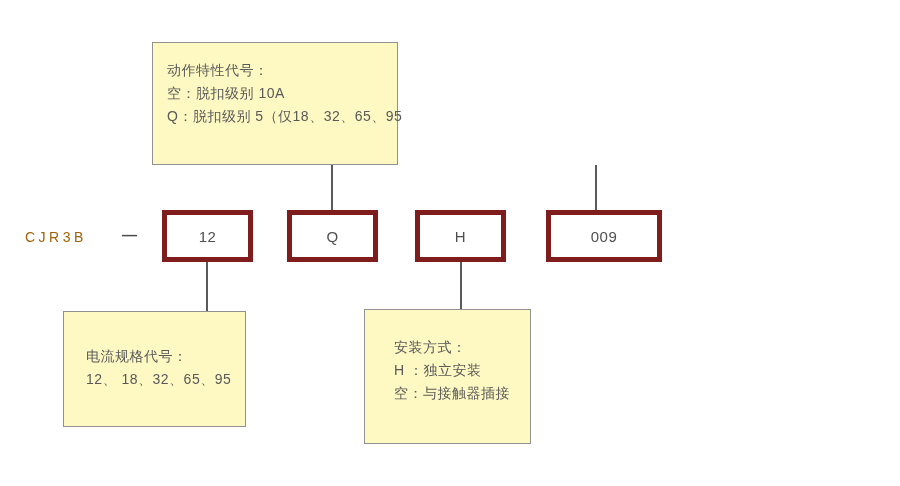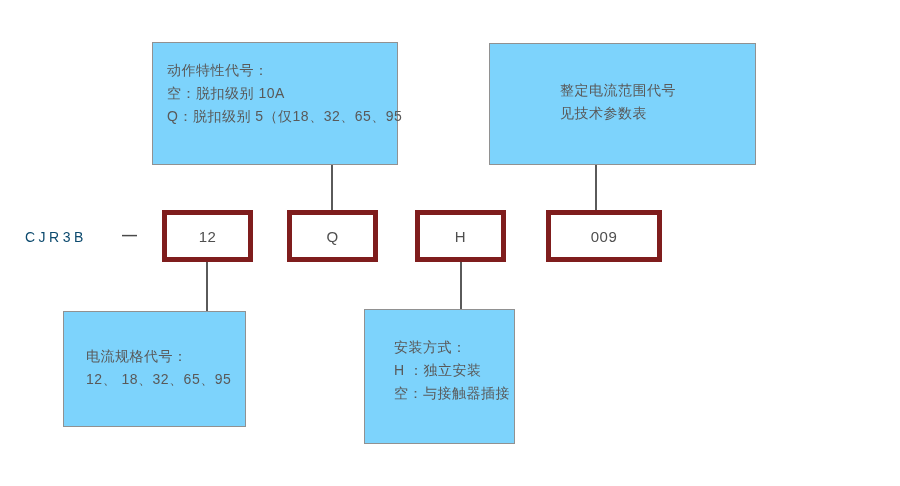--- a/index.html
+++ b/index.html
@@ -8,31 +8,31 @@
     position: relative;
     width: 900px;
     height: 486px;
     background: #ffffff;
     font-family: "Liberation Sans", "DejaVu Sans", sans-serif;
     overflow: hidden;
   }
   .callout {
     position: absolute;
     border: 1px solid #919191;
-    background: #7dd3fc;
+    background: #fef9c3;
     font-size: 14px;
     color: #595959;
     line-height: 23px;
     letter-spacing: 0.5px;
   }
   .co-line { white-space: nowrap; }
   #co-action  { left: 152px; top: 42px;  width: 246px; height: 123px; padding: 16px 0 0 14px; }
   #co-range   { left: 489px; top: 43px;  width: 267px; height: 122px; padding: 35px 0 0 70px; }
   #co-spec    { left: 63px;  top: 311px; width: 183px; height: 116px; padding: 33px 0 8px 22px; }
-  #co-mount   { left: 364px; top: 309px; width: 151px; height: 135px; padding: 26px 0 0 29px; }
+  #co-mount   { left: 364px; top: 309px; width: 167px; height: 135px; padding: 26px 0 0 29px; }
   .code-box {
     position: absolute;
     top: 210px;
     height: 52px;
     border: 5px solid #7f1d1d;
     background: #ffffff;
     display: flex;
     align-items: center;
     justify-content: center;
     font-size: 15px;
@@ -51,21 +51,21 @@
   #conn-action-q   { left: 331px; top: 165px; height: 45px; }
   #conn-range-009  { left: 595px; top: 165px; height: 45px; }
   #conn-12-spec    { left: 206px; top: 262px; height: 49px; }
   #conn-h-mount    { left: 460px; top: 262px; height: 47px; }
   #model-prefix {
     position: absolute;
     left: 25px;
     top: 229px;
     font-size: 14px;
     letter-spacing: 3.5px;
-    color: #0c4a6e;
+    color: #a16207;
     white-space: nowrap;
   }
   #model-separator {
     position: absolute;
     left: 122px;
     top: 226px;
     font-size: 15px;
     font-weight: bold;
     color: #4a4a4a;
   }
@@ -74,24 +74,20 @@
 <body>
 
 <div id="canvas">
 
   <div class="callout" id="co-action">
     <div class="co-line">动作特性代号：</div>
     <div class="co-line">空：脱扣级别 10A</div>
     <div class="co-line">Q：脱扣级别 5（仅18、32、65、95</div>
   </div>
 
-  <div class="callout" id="co-range">
-    <div class="co-line">整定电流范围代号</div>
-    <div class="co-line">见技术参数表</div>
-  </div>
 
   <div class="callout" id="co-spec">
     <div class="co-line">电流规格代号：</div>
     <div class="co-line">12、  18、32、65、95</div>
   </div>
 
   <div class="callout" id="co-mount">
     <div class="co-line">安装方式：</div>
     <div class="co-line">H ：独立安装</div>
     <div class="co-line">空：与接触器插接</div>

